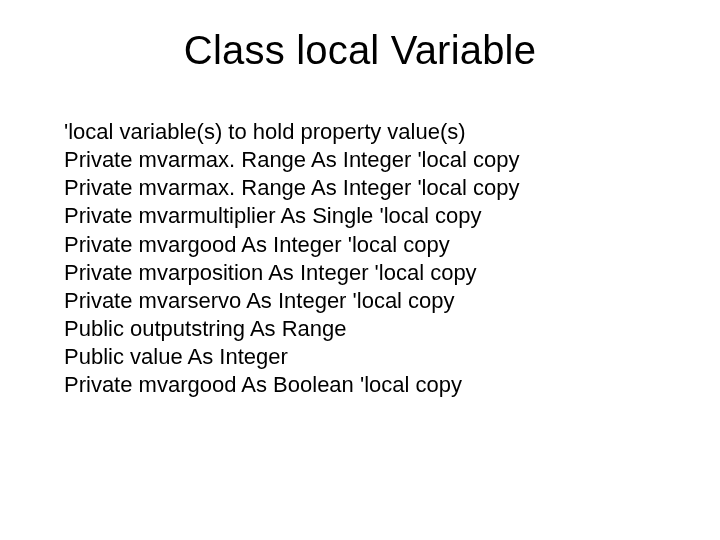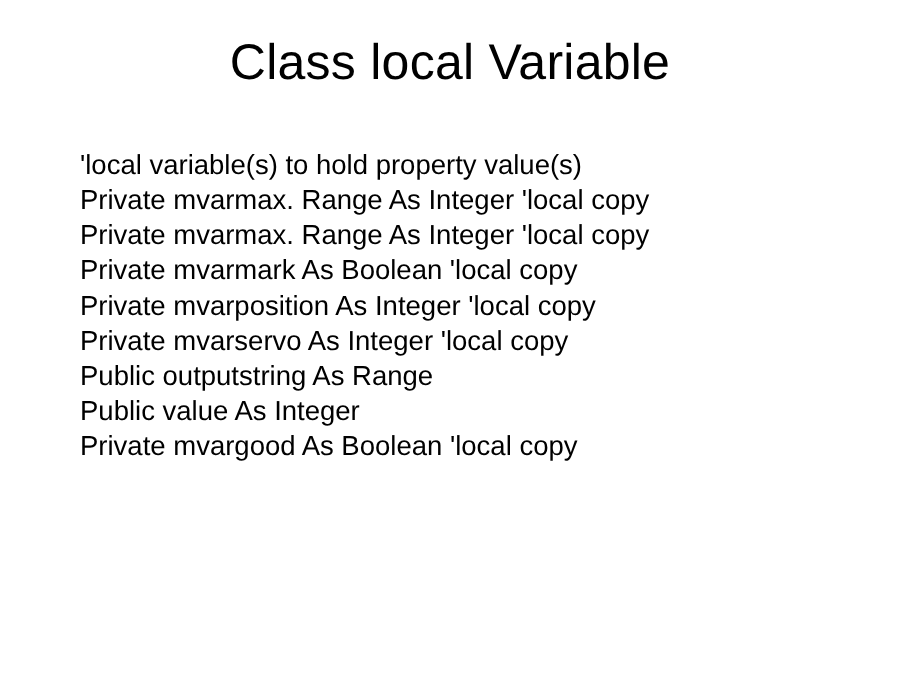--- a/index.html
+++ b/index.html
@@ -44,20 +44,21 @@
 </style>
 </head>
 <body>
 
 <div class="slide">
   <div class="title">Class local Variable</div>
   <div class="body">
     <div class="line">'local variable(s) to hold property value(s)</div>
     <div class="line">Private mvarmax. Range As Integer 'local copy</div>
     <div class="line">Private mvarmax. Range As Integer 'local copy</div>
-    <div class="line">Private mvarmark As Boolean 'local copy</div>
+    <div class="line">Private mvarmultiplier As Single 'local copy</div>
+    <div class="line">Private mvargood As Integer 'local copy</div>
     <div class="line">Private mvarposition As Integer 'local copy</div>
     <div class="line">Private mvarservo As Integer 'local copy</div>
     <div class="line">Public outputstring As Range</div>
     <div class="line">Public value As Integer</div>
     <div class="line">Private mvargood As Boolean 'local copy</div>
   </div>
 </div>
 
 </body></html>

